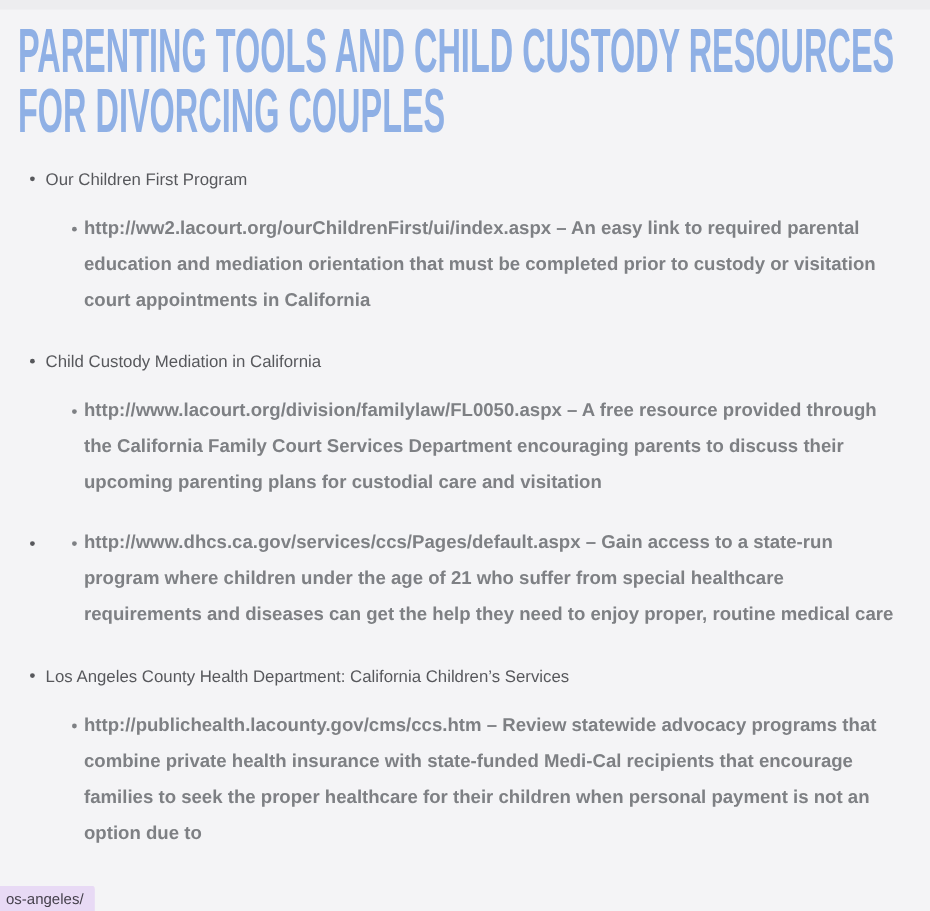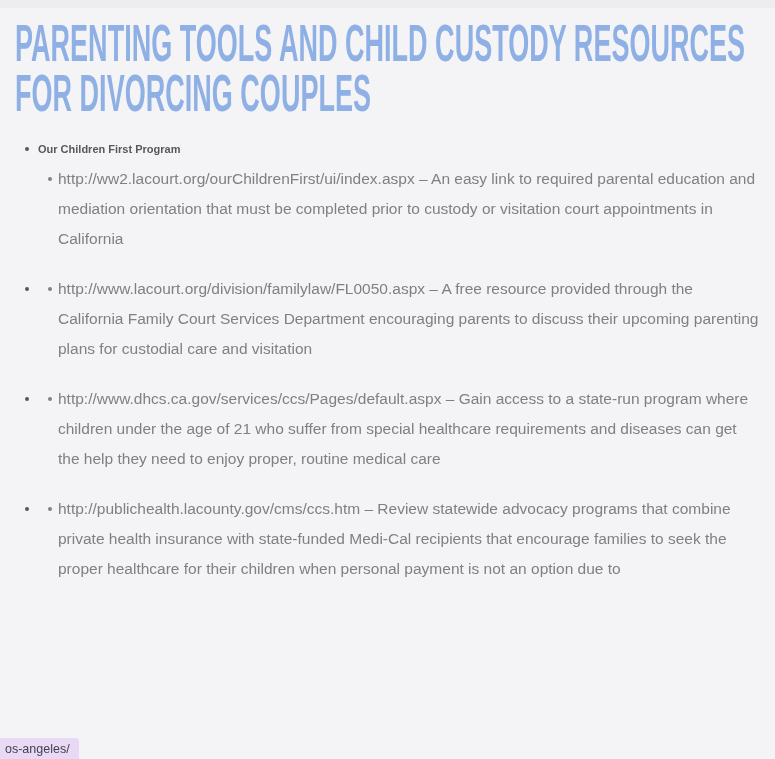--- a/index.html
+++ b/index.html
@@ -48,28 +48,28 @@
   }
   ul.res-list > li.res-item::before {
     content: "";
     position: absolute;
     left: 10px; top: 13px;
     width: 4px; height: 4px;
     border-radius: 50%;
     background: #57585c;
   }
   .res-name {
-    font-size: 11px;
+    font-size: 14px;
     line-height: 30px;
-    font-weight: 700;
+    font-weight: 400;
     color: #57585c;
   }
   ul.sub-list {
     list-style: none;
-    margin: 0; padding: 0;
+    margin: 12px; padding: 0; font-weight: bold;
   }
   ul.sub-list > li.res-detail {
     position: relative;
     padding-left: 20px;
     font-size: 15.5px;
     line-height: 30px;
     color: #7e8084;
   }
   ul.sub-list > li.res-detail::before {
     content: "";
@@ -105,32 +105,34 @@
   <ul class="res-list">
 
     <li class="res-item">
       <div class="res-name">Our Children First Program</div>
       <ul class="sub-list">
         <li class="res-detail"><span>http://ww2.lacourt.org/ourChildrenFirst/ui/index.aspx</span> <span>– An easy link to required parental education and mediation orientation that must be completed prior to custody or visitation court appointments in California</span></li>
       </ul>
     </li>
 
     <li class="res-item">
+      <div class="res-name">Child Custody Mediation in California</div>
       <ul class="sub-list">
         <li class="res-detail"><span>http://www.lacourt.org/division/familylaw/FL0050.aspx</span> <span>– A free resource provided through the California Family Court Services Department encouraging parents to discuss their upcoming parenting plans for custodial care and visitation</span></li>
       </ul>
     </li>
 
     <li class="res-item">
       <ul class="sub-list">
         <li class="res-detail"><span>http://www.dhcs.ca.gov/services/ccs/Pages/default.aspx</span> <span>– Gain access to a state-run program where children under the age of 21 who suffer from special healthcare requirements and diseases can get the help they need to enjoy proper, routine medical care</span></li>
       </ul>
     </li>
 
     <li class="res-item">
+      <div class="res-name">Los Angeles County Health Department: California Children’s Services</div>
       <ul class="sub-list">
         <li class="res-detail"><span>http://publichealth.lacounty.gov/cms/ccs.htm</span> <span>– Review statewide advocacy programs that combine private health insurance with state-funded Medi-Cal recipients that encourage families to seek the proper healthcare for their children when personal payment is not an option due to</span></li>
       </ul>
     </li>
 
   </ul>
 </div>
 
 <div class="status-bubble">os-angeles/</div>
 

